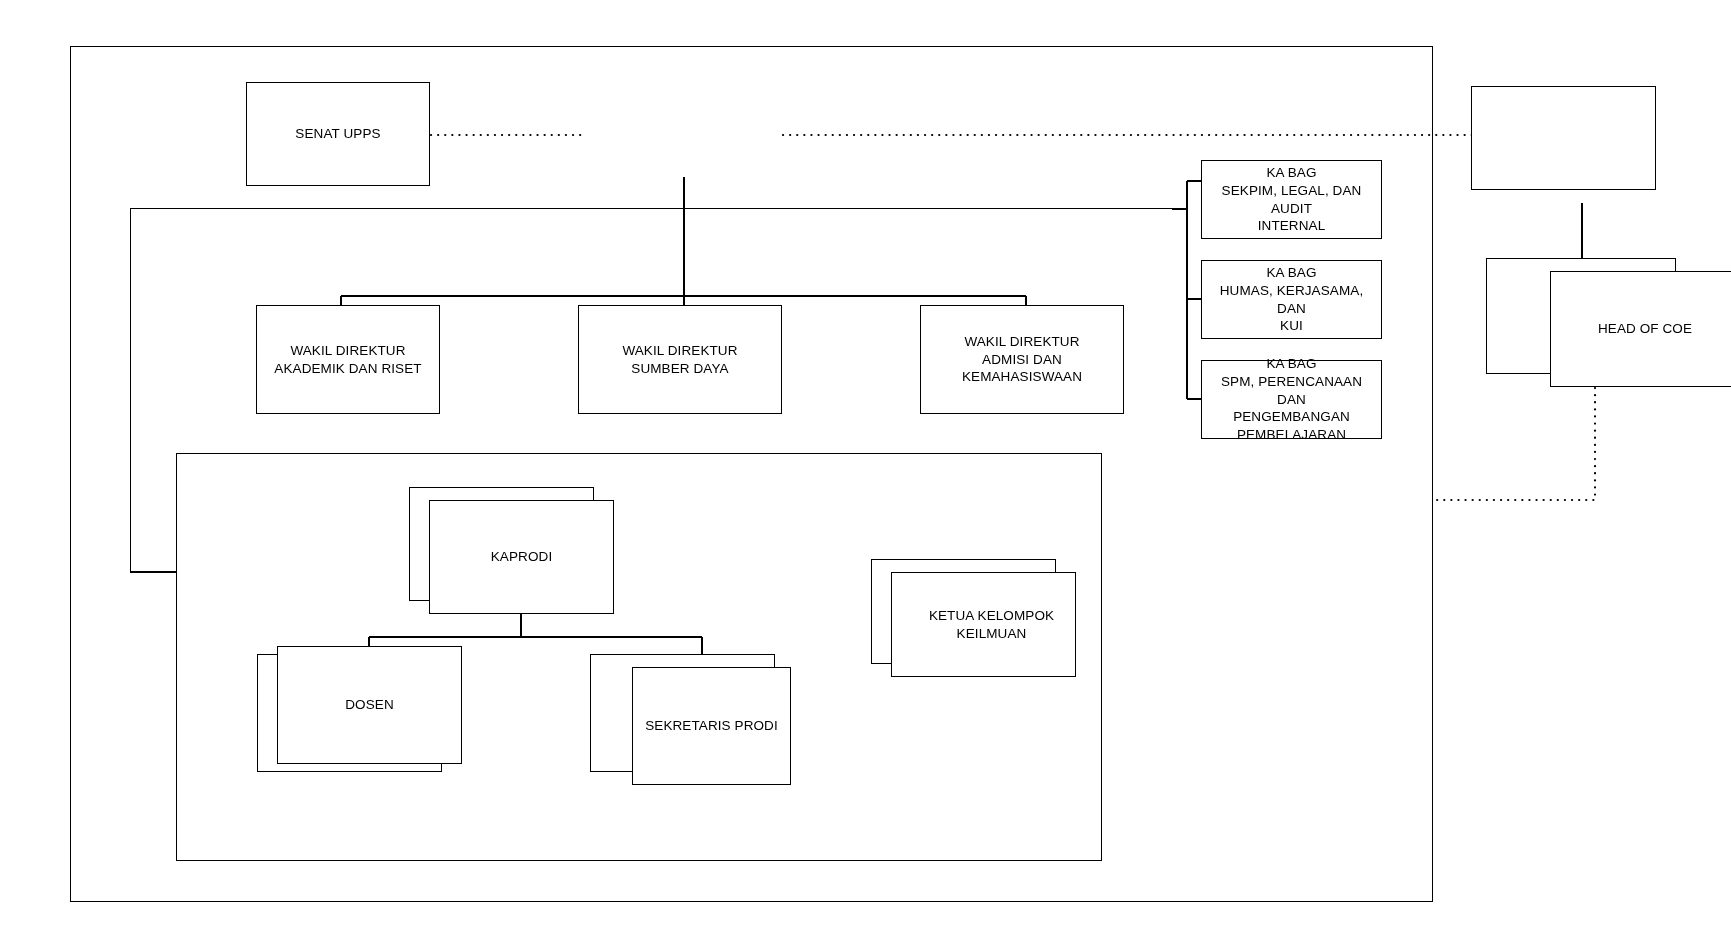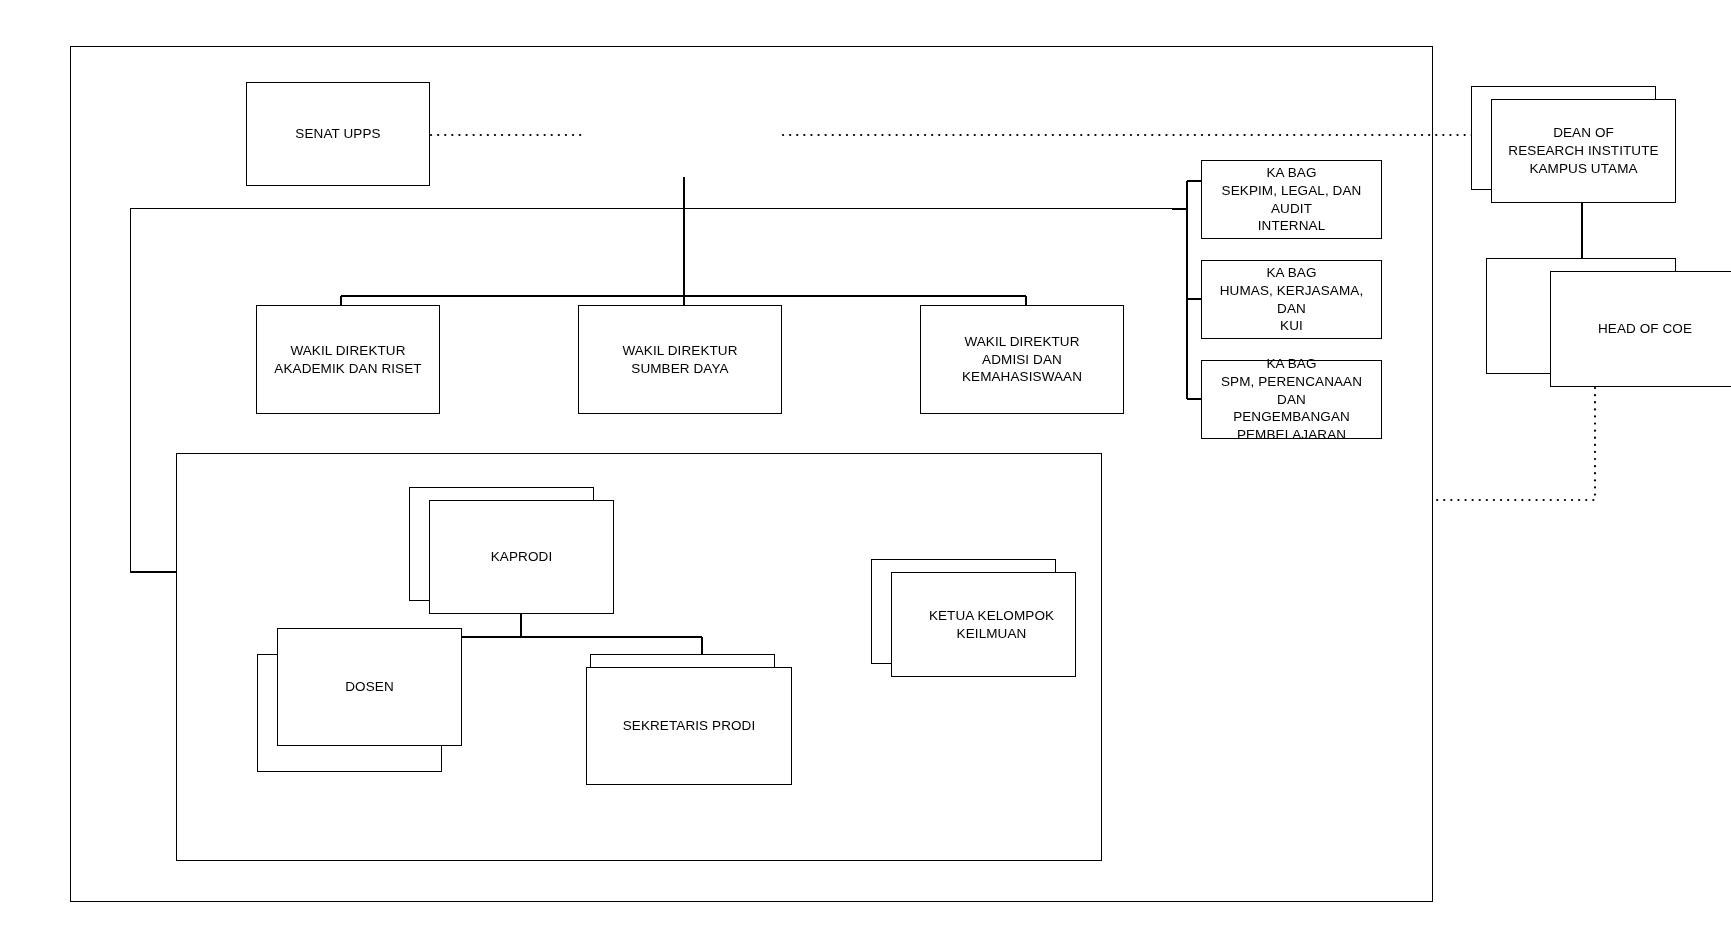--- a/index.html
+++ b/index.html
@@ -144,40 +144,35 @@
 PENGEMBANGAN
 PEMBELAJARAN</span>
   </div>
 
   <div class="shadowbox" style="left:361px; top:487px; width:185px; height:114px;"></div>
   <div class="node" style="left:381px; top:500px; width:185px; height:114px;align-items:center;">
     <span class="txt">KAPRODI</span>
   </div>
 
   <div class="shadowbox" style="left:209px; top:654px; width:185px; height:118px;"></div>
-  <div class="node" style="left:229px; top:628px; width:185px; height:118px;">
+  <div class="node" style="left:229px; top:646px; width:185px; height:118px;">
     <span class="txt">DOSEN</span>
   </div>
 
   <div class="shadowbox" style="left:542px; top:654px; width:185px; height:118px;"></div>
-  <div class="node" style="left:538px; top:667px; width:206px; height:118px;">
+  <div class="node" style="left:584px; top:667px; width:159px; height:118px;">
     <span class="txt">SEKRETARIS PRODI</span>
   </div>
 
   <div class="shadowbox" style="left:823px; top:559px; width:185px; height:105px;"></div>
   <div class="node" style="left:843px; top:572px; width:185px; height:105px;padding-left:16px;">
     <span class="txt">KETUA KELOMPOK
 KEILMUAN</span>
   </div>
 
   <div class="shadowbox" style="left:1423px; top:86px; width:185px; height:104px;"></div>
-  <div class="node" style="left:1443px; top:99px; width:185px; height:104px;">
-    <span class="txt">DEAN OF
-RESEARCH INSTITUTE
-KAMPUS UTAMA</span>
-  </div>
 
   <div class="shadowbox" style="left:1438px; top:258px; width:190px; height:116px;"></div>
   <div class="node" style="left:1502px; top:271px; width:190px; height:116px;">
     <span class="txt">HEAD OF COE</span>
   </div>
 
 </div>
 
 </body></html>

